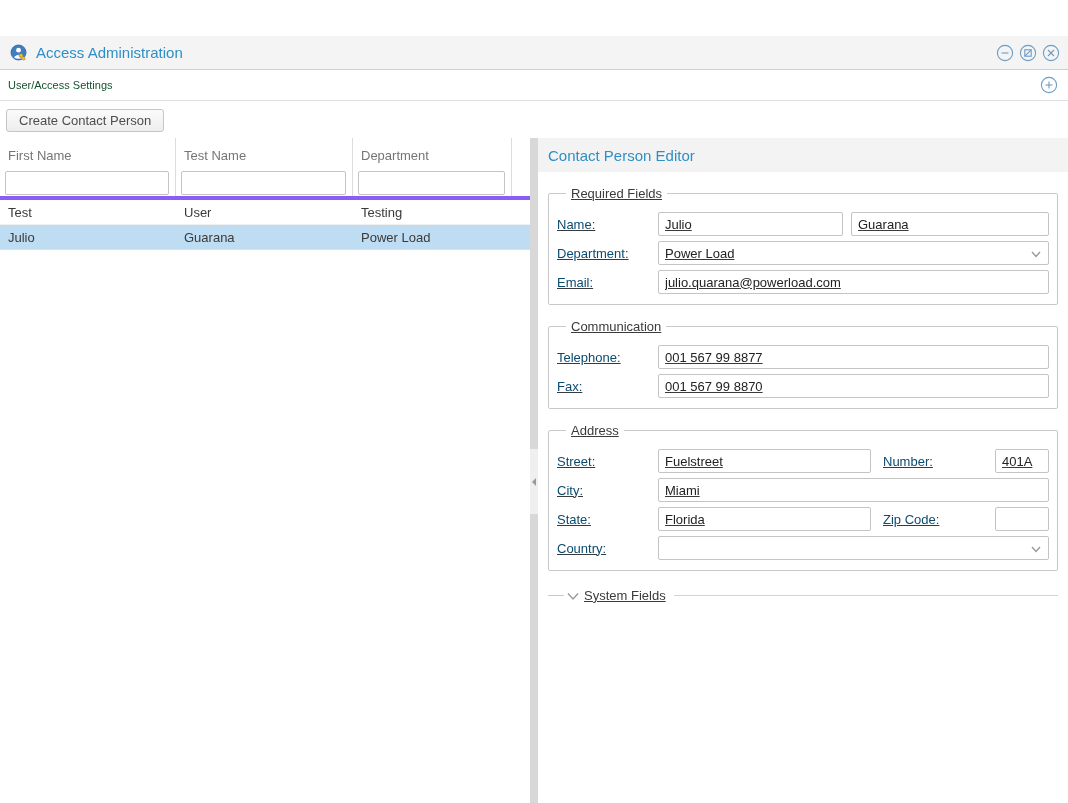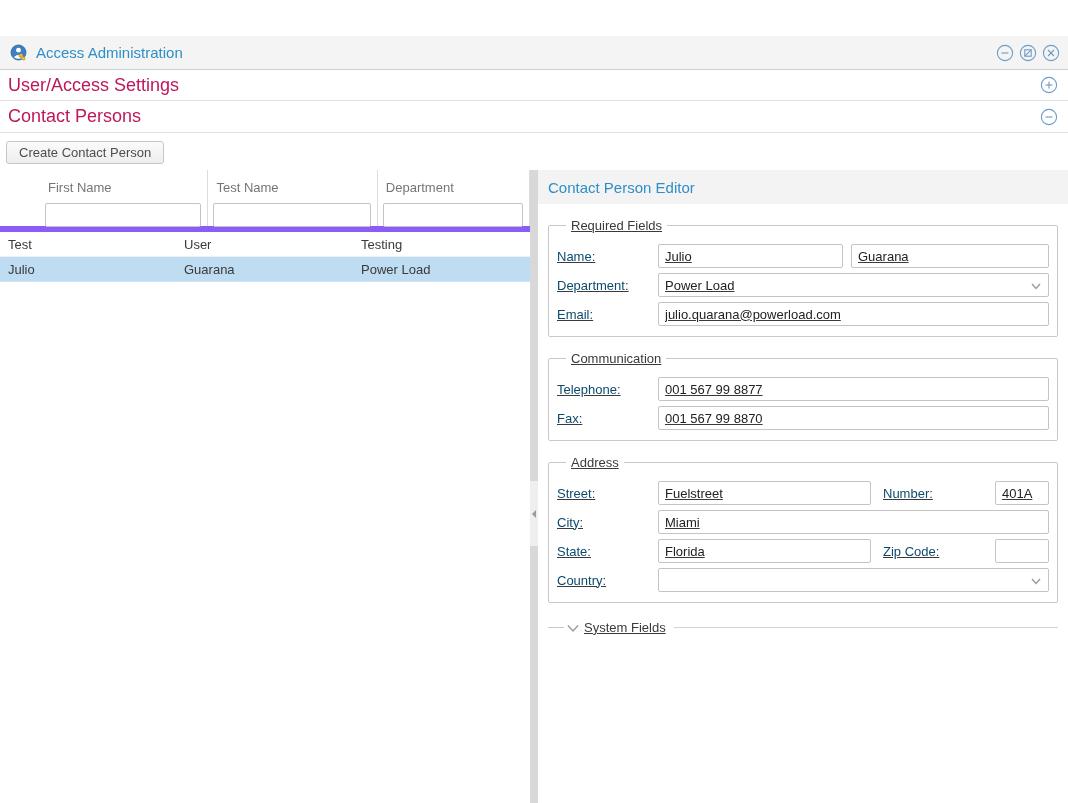--- a/index.html
+++ b/index.html
@@ -17,37 +17,37 @@
   .win-controls { margin-left: auto; display: flex; gap: 5px; align-items: center; }
   .win-btn { width: 18px; height: 18px; cursor: pointer; display: inline-flex; }
 
   
   .section-row {
     background: #ffffff; border-bottom: 1px solid #dde1e4;
     display: flex; align-items: center; padding: 0 10px 0 8px; flex: 0 0 auto;
   }
   .section-row.s1 { height: 31px; }
   .section-row.s2 { height: 32px; }
-  .section-label { color: #be185d; font-size: 18px; }
+  .section-label { color: #14532d; font-size: 11px; }
   .section-toggle { margin-left: auto; width: 18px; height: 18px; display: inline-flex; cursor: pointer; }
 
   
   .toolbar { height: 37px; background: #fff; padding: 8px 0 0 6px; flex: 0 0 auto; }
   .btn-light {
     height: 23px; padding: 0 12px; font-size: 13px; color: #4d4d4d;
     background: linear-gradient(#fbfbfb, #ededed); border: 1px solid #c6c6c6;
     border-radius: 3px; font-family: "Liberation Sans", sans-serif; cursor: pointer;
   }
 
   
   .main { flex: 1 1 auto; display: flex; min-height: 0; }
 
   
   .left { width: 530px; flex: 0 0 auto; display: flex; flex-direction: column; background: #fff; }
-  .thead { display: flex; border-bottom: 6px solid #8b5cf6; height: 62px; flex: 0 0 auto; padding-left: 40px; }
+  .thead { display: flex; border-bottom: 4px solid #8b5cf6; height: 62px; flex: 0 0 auto; }
   .th { padding: 6px 0 0 0; }
   .th.c1 { width: 176px; border-right: 1px solid #dcdcdc; }
   .th.c2 { width: 177px; border-right: 1px solid #dcdcdc; }
   .th.c3 { width: 159px; border-right: 1px solid #dcdcdc; }
   .th-gutter { flex: 1; }
   .th-label { font-size: 13px; color: #757575; padding: 4px 0 8px 8px; }
   .filter-input {
     display: block; width: calc(100% - 11px); margin-left: 5px; height: 24px;
     border: 1px solid #c4c4c4; border-radius: 2px; padding: 0 5px; font-size: 13px;
     font-family: "Liberation Sans", sans-serif; color: #222;
@@ -159,29 +159,20 @@
     <span class="section-label">User/Access Settings</span>
     <span class="section-toggle">
       <svg width="18" height="18" viewBox="0 0 18 18" fill="none" stroke="#6d9cc4" stroke-width="1.1">
         <circle cx="9" cy="9" r="7.6"></circle>
           <line x1="5.5" y1="9" x2="12.5" y2="9"></line>
           <line x1="9" y1="5.5" x2="9" y2="12.5"></line>
       </svg>
     </span>
   </div>
 
-  <div class="section-row s2">
-    <span class="section-label">Contact Persons</span>
-    <span class="section-toggle">
-      <svg width="18" height="18" viewBox="0 0 18 18" fill="none" stroke="#6d9cc4" stroke-width="1.1">
-        <circle cx="9" cy="9" r="7.6"></circle>
-          <line x1="5.5" y1="9" x2="12.5" y2="9"></line>
-      </svg>
-    </span>
-  </div>
 
   <div class="toolbar">
     <button class="btn-light">Create Contact Person</button>
   </div>
 
   <div class="main">
 
     <div class="left">
       <div class="thead">
         <div class="th c1">

